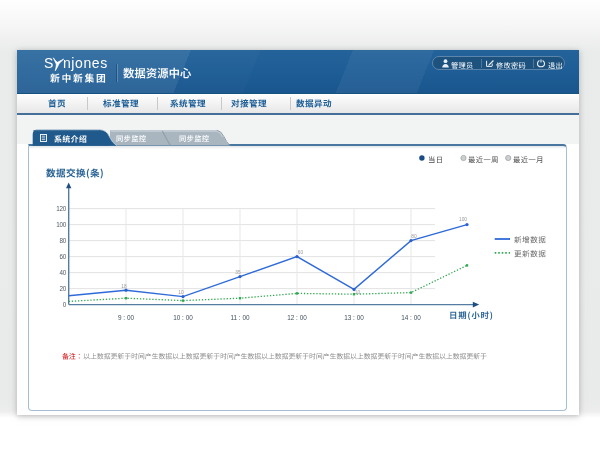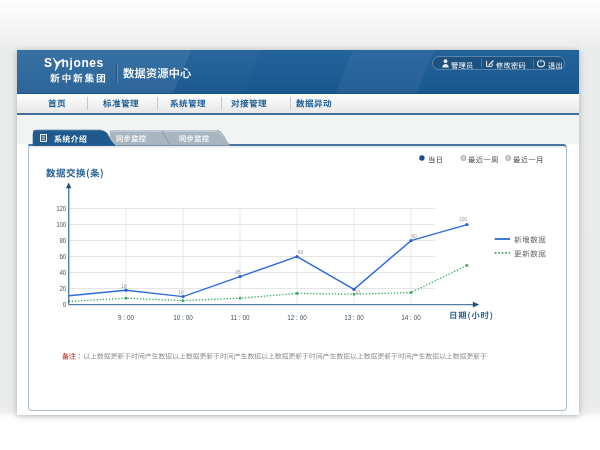--- a/index.html
+++ b/index.html
@@ -8,21 +8,21 @@
 .abs{position:absolute;}
 </style></head><body>
 <div class="abs" style="left:17px;top:50px;width:562px;height:365px;background:#fff;box-shadow:0 1px 6px rgba(120,120,120,.55);"></div>
 <div class="abs" style="left:17px;top:50px;width:562px;height:43px;background:linear-gradient(180deg,#24639a 0,#1d5c95 55%,#1a568e 100%);border-bottom:1.5px solid #16517f;"></div>
 <div class="abs" style="left:17px;top:50px;width:562px;height:43px;background:linear-gradient(112deg,rgba(255,255,255,.09) 0 30%,rgba(255,255,255,.02) 30% 42%,rgba(255,255,255,0) 42% 58%,rgba(255,255,255,.05) 58% 72%,rgba(255,255,255,0) 72%);"></div>
 <div class="abs" style="left:17px;top:94.5px;width:562px;height:18px;background:linear-gradient(180deg,#fdfdfd,#f1f1f1 55%,#e7e7e7);"></div>
 <div class="abs" style="left:17px;top:112.5px;width:562px;height:2px;background:#456f99;"></div>
 <div class="abs" style="left:17px;top:114.5px;width:562px;height:29px;background:#f2f3f3;"></div>
 <div class="abs" style="left:28px;top:143.5px;width:537px;height:264px;background:#fff;border:1px solid #a5bed4;border-top:2px solid #49779f;border-radius:0 4px 4px 4px;box-sizing:content-box;"></div>
 <div class="abs" style="left:29px;top:145.5px;width:537px;height:3px;background:linear-gradient(180deg,rgba(90,110,125,.18),rgba(0,0,0,0));"></div>
-<div class="abs" style="left:44px;top:57px;width:100px;height:12px;color:#fff;font-weight:bold;font-size:12px;letter-spacing:.6px;line-height:12px;">S<span style="margin-left:9px;">njones</span></div>
+<div class="abs" style="left:44px;top:57px;width:100px;height:12px;color:#fff;font-weight:normal;font-size:14px;letter-spacing:.6px;line-height:12px;">S<span style="margin-left:9px;">njones</span></div>
 <svg class="abs" style="left:52px;top:57px" width="12" height="14" viewBox="0 0 12 14">
 <path d="M1.3 0.8 C3.2 3.4 4.4 4.6 5.5 5.3 L11.7 2.1 C9.0 4.7 7.7 5.9 7.0 6.7 C6.1 8.7 5.0 11.3 3.3 13.7 C4.0 10.7 4.3 8.7 4.3 7.1 C3.2 5.1 2.2 2.9 1.3 0.8 Z" fill="#fff" stroke="#fff" stroke-width="0.7"></path>
   </svg>
 <svg style="position:absolute;left:49.5px;top:71.7px;overflow:visible" width="57.5" height="12.7" viewBox="0 -9.8 57.5 12.7">
     <path d="M8.5 -8.2C7.9 -7.9 6.9 -7.6 6 -7.4L5.3 -7.6V-4.1C5.3 -2.8 5.2 -1.1 4.1 0.1C4.3 0.2 4.8 0.6 4.9 0.9C6.2 -0.5 6.4 -2.5 6.4 -4H7.4V0.8H8.6V-4H9.5V-5.1H6.4V-6.5C7.5 -6.7 8.6 -7 9.4 -7.4ZM1 -6.3C1.1 -5.9 1.3 -5.5 1.3 -5.2H0.4V-4.2H2.2V-3.4H0.4V-2.5H1.9C1.5 -1.7 0.8 -1 0.2 -0.6C0.4 -0.4 0.7 0 0.9 0.3C1.3 -0.1 1.8 -0.6 2.2 -1.1V0.9H3.3V-1.2C3.6 -1 3.9 -0.7 4 -0.5L4.7 -1.3C4.5 -1.5 3.6 -2.1 3.3 -2.4V-2.5H4.9V-3.4H3.3V-4.2H5V-5.2H4C4.2 -5.5 4.3 -5.9 4.5 -6.3L3.9 -6.4H4.9V-7.4H3.3V-8.2H2.2V-7.4H0.5V-6.4H1.6ZM2 -6.4H3.4C3.3 -6.1 3.2 -5.6 3.1 -5.3L3.8 -5.2H1.7L2.3 -5.3C2.2 -5.6 2.1 -6.1 2 -6.4Z M15.8 -8.3V-6.6H12.4V-1.7H13.5V-2.2H15.8V0.9H17V-2.2H19.2V-1.7H20.5V-6.6H17V-8.3ZM13.5 -3.4V-5.5H15.8V-3.4ZM19.2 -3.4H17V-5.5H19.2Z M31.5 -8.2C30.9 -7.9 29.9 -7.6 29 -7.4L28.3 -7.6V-4.1C28.3 -2.8 28.2 -1.1 27.1 0.1C27.3 0.2 27.8 0.6 27.9 0.9C29.2 -0.5 29.4 -2.5 29.4 -4H30.4V0.8H31.6V-4H32.5V-5.1H29.4V-6.5C30.5 -6.7 31.6 -7 32.4 -7.4ZM24 -6.3C24.1 -5.9 24.3 -5.5 24.3 -5.2H23.4V-4.2H25.2V-3.4H23.4V-2.5H24.9C24.5 -1.7 23.8 -1 23.2 -0.6C23.4 -0.4 23.7 0 23.9 0.3C24.3 -0.1 24.8 -0.6 25.2 -1.1V0.9H26.3V-1.2C26.6 -1 26.9 -0.7 27 -0.5L27.7 -1.3C27.5 -1.5 26.6 -2.1 26.3 -2.4V-2.5H27.9V-3.4H26.3V-4.2H28V-5.2H27C27.2 -5.5 27.3 -5.9 27.5 -6.3L26.9 -6.4H27.9V-7.4H26.3V-8.2H25.2V-7.4H23.5V-6.4H24.6ZM25 -6.4H26.4C26.3 -6.1 26.2 -5.6 26.1 -5.3L26.8 -5.2H24.7L25.3 -5.3C25.2 -5.6 25.1 -6.1 25 -6.4Z M37 -8.3C36.6 -7.5 35.8 -6.4 34.7 -5.7C35 -5.5 35.3 -5.1 35.5 -4.9C35.7 -5 35.9 -5.2 36.1 -5.4V-2.7H38.8V-2.3H35V-1.4H37.9C37 -0.8 35.8 -0.4 34.6 -0.2C34.9 0.1 35.2 0.5 35.4 0.8C36.5 0.5 37.8 -0.1 38.8 -0.8V0.9H40V-0.9C40.9 -0.1 42.2 0.4 43.3 0.8C43.5 0.5 43.8 0 44.1 -0.2C43 -0.4 41.8 -0.9 40.9 -1.4H43.8V-2.3H40V-2.7H43.6V-3.6H40.2V-4H42.8V-4.8H40.2V-5.2H42.8V-5.9H40.2V-6.4H43.3V-7.3H40.3C40.5 -7.5 40.7 -7.8 40.9 -8.2L39.5 -8.3C39.4 -8 39.3 -7.6 39.1 -7.3H37.7C37.9 -7.5 38.1 -7.8 38.3 -8.1ZM39.1 -5.2V-4.8H37.2V-5.2ZM39.1 -5.9H37.2V-6.4H39.1ZM39.1 -4V-3.6H37.2V-4Z M46.7 -7.9V0.9H47.9V0.5H53.8V0.9H55.1V-7.9ZM47.9 -0.5V-6.9H53.8V-0.5ZM51.1 -6.6V-5.5H48.3V-4.5H50.7C49.9 -3.6 49 -2.8 48.1 -2.4C48.3 -2.2 48.7 -1.8 48.8 -1.6C49.6 -2 50.4 -2.6 51.1 -3.3V-2C51.1 -1.9 51.1 -1.9 51 -1.9C50.9 -1.8 50.5 -1.8 50.1 -1.9C50.3 -1.6 50.4 -1.1 50.5 -0.8C51.1 -0.8 51.5 -0.8 51.9 -1C52.2 -1.2 52.3 -1.5 52.3 -2V-4.5H53.5V-5.5H52.3V-6.6Z" fill="#ffffff"></path>
   </svg>
 <div class="abs" style="left:116px;top:63.5px;width:1px;height:18px;background:rgba(10,40,70,.35);"></div>
 <div class="abs" style="left:117px;top:63.5px;width:1px;height:18px;background:rgba(255,255,255,.22);"></div>
 <svg style="position:absolute;left:122.5px;top:66.4px;overflow:visible" width="68.4" height="14.8" viewBox="0 -11.4 68.4 14.8">
     <path d="M7 -9.7C6.7 -7.6 6.2 -5.7 5.2 -4.5C5.4 -4.4 5.8 -4 6.1 -3.7L6.3 -3.6C6.5 -3.8 6.6 -4.1 6.8 -4.4C7 -3.6 7.3 -2.8 7.6 -2.1C7.1 -1.4 6.4 -0.8 5.6 -0.4C5.3 -0.6 5 -0.8 4.6 -1C4.9 -1.4 5.1 -2 5.2 -2.6H6.1V-3.7H3.4L3.7 -4.3L3.2 -4.4H3.9V-5.8C4.3 -5.4 4.8 -5 5.1 -4.8L5.8 -5.7C5.6 -5.9 4.8 -6.4 4.2 -6.7H6.1V-7.8H5C5.3 -8.1 5.6 -8.6 6 -9.1L4.8 -9.6C4.6 -9.1 4.3 -8.5 4.1 -8.1L4.8 -7.8H3.9V-9.7H2.6V-7.8H1.7L2.4 -8.1C2.3 -8.5 2 -9.1 1.7 -9.5L0.8 -9.1C1 -8.7 1.2 -8.2 1.3 -7.8H0.5V-6.7H2.2C1.7 -6.1 0.9 -5.5 0.2 -5.3C0.5 -5 0.8 -4.6 0.9 -4.3C1.5 -4.6 2.1 -5.1 2.6 -5.6V-4.5L2.4 -4.5L2 -3.7H0.3V-2.6H1.4C1.2 -2.1 0.9 -1.6 0.6 -1.2L1.8 -0.8L1.9 -1L2.6 -0.7C2 -0.4 1.3 -0.2 0.4 -0.1C0.6 0.2 0.9 0.6 0.9 1C2.2 0.8 3.1 0.5 3.8 -0.1C4.2 0.2 4.6 0.5 4.9 0.8L5.5 0.3C5.6 0.6 5.8 0.9 5.9 1.1C6.9 0.6 7.7 -0 8.3 -0.8C8.8 -0.1 9.5 0.5 10.2 1C10.4 0.6 10.9 0.1 11.2 -0.2C10.4 -0.6 9.7 -1.3 9.2 -2.1C9.8 -3.2 10.2 -4.7 10.4 -6.4H11V-7.6H8C8.2 -8.2 8.3 -8.9 8.4 -9.5ZM2.8 -2.6H3.9C3.8 -2.2 3.7 -1.9 3.5 -1.6C3.2 -1.7 2.8 -1.9 2.5 -2ZM9 -6.4C8.9 -5.3 8.7 -4.4 8.4 -3.7C8.1 -4.5 7.8 -5.4 7.7 -6.4Z M16.9 -2.7V1H18.1V0.7H20.9V1H22.1V-2.7H20V-3.8H22.4V-4.9H20V-5.9H22V-9.2H15.8V-5.7C15.8 -3.9 15.7 -1.4 14.5 0.3C14.8 0.4 15.4 0.8 15.6 1C16.5 -0.2 16.9 -2.1 17 -3.8H18.8V-2.7ZM17.1 -8.1H20.7V-7.1H17.1ZM17.1 -5.9H18.8V-4.9H17.1L17.1 -5.7ZM18.1 -0.4V-1.5H20.9V-0.4ZM13 -9.7V-7.5H11.8V-6.3H13V-4.2L11.6 -3.9L11.9 -2.6L13 -2.9V-0.6C13 -0.4 13 -0.4 12.8 -0.4C12.7 -0.4 12.3 -0.4 11.9 -0.4C12 -0 12.2 0.5 12.2 0.9C13 0.9 13.5 0.8 13.8 0.6C14.2 0.4 14.3 0.1 14.3 -0.6V-3.2L15.4 -3.6L15.3 -4.8L14.3 -4.6V-6.3H15.4V-7.5H14.3V-9.7Z M23.6 -8.5C24.4 -8.2 25.4 -7.6 25.9 -7.2L26.6 -8.2C26.1 -8.6 25.1 -9.1 24.3 -9.4ZM23.3 -5.9 23.7 -4.6C24.6 -5 25.8 -5.4 26.9 -5.8L26.7 -6.9C25.4 -6.5 24.1 -6.1 23.3 -5.9ZM24.7 -4.3V-1.1H26V-3H31.1V-1.3H32.5V-4.3ZM27.9 -2.7C27.5 -1.3 26.8 -0.5 23.2 -0.1C23.4 0.2 23.7 0.7 23.8 1C27.8 0.5 28.8 -0.7 29.2 -2.7ZM28.6 -0.6C29.9 -0.2 31.8 0.5 32.8 1L33.6 -0.1C32.6 -0.5 30.7 -1.2 29.4 -1.5ZM28.1 -9.6C27.8 -8.8 27.3 -7.9 26.4 -7.2C26.7 -7 27.1 -6.6 27.3 -6.3C27.8 -6.8 28.2 -7.2 28.5 -7.7H29.4C29.1 -6.7 28.5 -5.8 26.6 -5.3C26.8 -5 27.2 -4.6 27.3 -4.3C28.8 -4.8 29.7 -5.4 30.2 -6.3C30.8 -5.4 31.8 -4.7 32.9 -4.4C33.1 -4.7 33.5 -5.2 33.7 -5.5C32.4 -5.7 31.3 -6.4 30.7 -7.4L30.8 -7.7H31.9C31.8 -7.4 31.7 -7.1 31.6 -6.9L32.8 -6.6C33 -7.1 33.3 -7.8 33.6 -8.5L32.6 -8.8L32.4 -8.7H29.1C29.2 -8.9 29.3 -9.2 29.4 -9.4Z M40.9 -4.4H43.5V-3.8H40.9ZM40.9 -5.9H43.5V-5.3H40.9ZM39.9 -2.3C39.6 -1.6 39.2 -0.8 38.7 -0.2C39 -0.1 39.5 0.3 39.7 0.5C40.3 -0.2 40.8 -1.1 41.1 -2ZM43.1 -2C43.5 -1.3 44 -0.3 44.2 0.3L45.4 -0.2C45.2 -0.9 44.7 -1.8 44.3 -2.5ZM35.1 -8.6C35.7 -8.3 36.5 -7.8 36.9 -7.4L37.7 -8.5C37.3 -8.9 36.5 -9.3 35.8 -9.6ZM34.5 -5.5C35.2 -5.2 36 -4.7 36.4 -4.4L37.2 -5.5C36.8 -5.8 35.9 -6.3 35.3 -6.5ZM34.7 0.1 35.9 0.9C36.4 -0.3 36.9 -1.6 37.4 -2.8L36.3 -3.5C35.8 -2.2 35.1 -0.8 34.7 0.1ZM39.7 -6.9V-2.8H41.5V-0.3C41.5 -0.2 41.5 -0.1 41.3 -0.1C41.2 -0.1 40.7 -0.1 40.3 -0.2C40.5 0.2 40.6 0.7 40.7 1C41.4 1 41.9 1 42.3 0.8C42.7 0.6 42.8 0.3 42.8 -0.3V-2.8H44.8V-6.9H42.7L43 -7.9H45.1V-9.1H38V-5.9C38 -4.1 37.9 -1.5 36.6 0.3C36.9 0.4 37.5 0.8 37.7 1C39.1 -0.9 39.3 -3.9 39.3 -5.9V-7.9H41.5C41.5 -7.6 41.4 -7.2 41.4 -6.9Z M50.5 -9.7V-7.7H46.6V-1.9H48V-2.6H50.5V1H52V-2.6H54.6V-2H56V-7.7H52V-9.7ZM48 -3.9V-6.4H50.5V-3.9ZM54.6 -3.9H52V-6.4H54.6Z M60.4 -6.4V-1C60.4 0.5 60.8 0.9 62.3 0.9C62.6 0.9 63.8 0.9 64.1 0.9C65.5 0.9 65.9 0.2 66 -1.9C65.6 -2 65.1 -2.2 64.7 -2.5C64.7 -0.7 64.6 -0.3 64 -0.3C63.7 -0.3 62.7 -0.3 62.4 -0.3C61.9 -0.3 61.8 -0.4 61.8 -1V-6.4ZM60.4 -8.6C61.8 -8.1 63.4 -7.2 64.3 -6.5L65.2 -7.6C64.3 -8.3 62.7 -9.2 61.3 -9.6ZM58.3 -5.6C58.2 -4.1 57.9 -2.6 57.2 -1.6L58.5 -0.9C59.2 -2 59.5 -3.8 59.7 -5.3ZM64.9 -5.4C65.8 -4.2 66.6 -2.4 66.8 -1.3L68.2 -1.9C68 -3.1 67.1 -4.8 66.2 -6.1Z" fill="#f4f8fb"></path>

